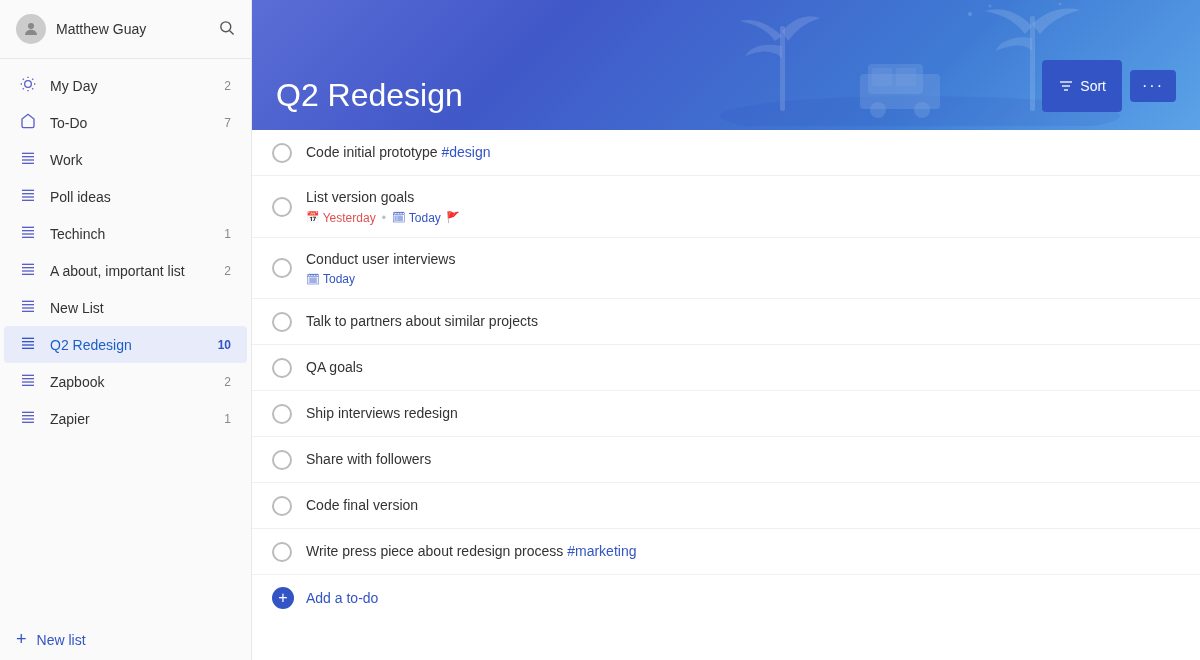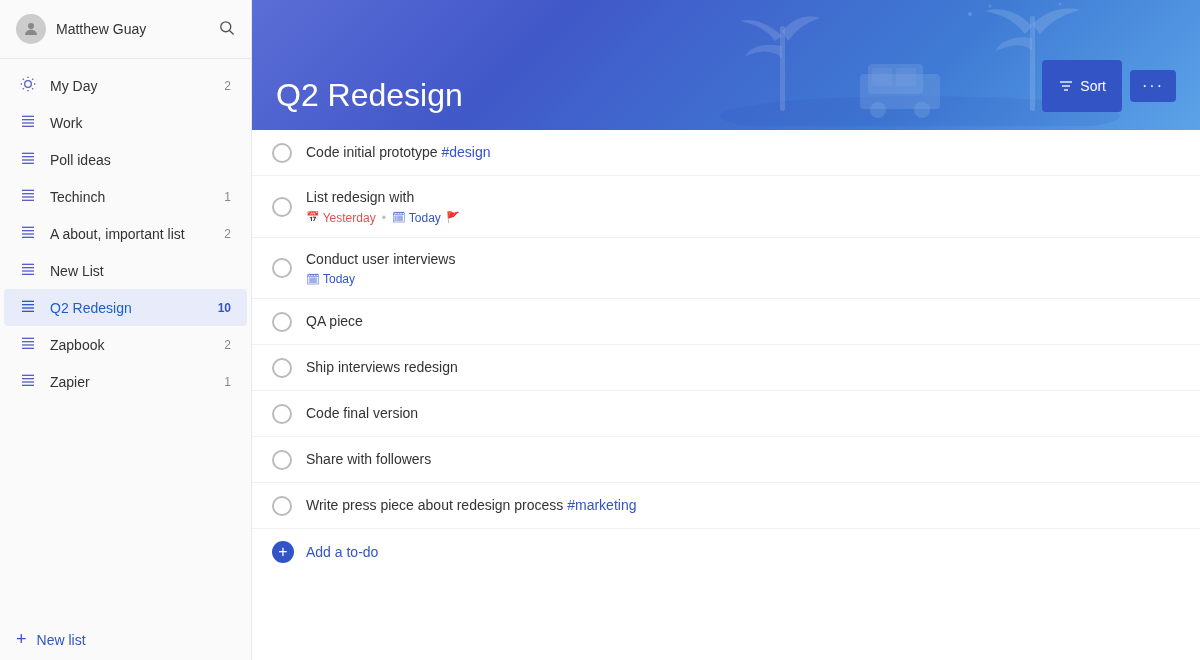--- a/index.html
+++ b/index.html
@@ -234,20 +234,27 @@
             <line x1="12" y1="21" x2="12" y2="23"></line>
             <line x1="4.22" y1="4.22" x2="5.64" y2="5.64"></line>
             <line x1="18.36" y1="18.36" x2="19.78" y2="19.78"></line>
             <line x1="1" y1="12" x2="3" y2="12"></line>
             <line x1="21" y1="12" x2="23" y2="12"></line>
             <line x1="4.22" y1="19.78" x2="5.64" y2="18.36"></line>
             <line x1="18.36" y1="5.64" x2="19.78" y2="4.22"></line>
           </svg></span>
         <span class="sidebar-item-label">My Day</span>
         <span class="sidebar-item-count">2</span>
+      </div>
+      <div class="sidebar-item">
+        <span class="sidebar-item-icon"><svg width="16" height="16" viewBox="0 0 24 24" fill="none" stroke="currentColor" stroke-width="2">
+            <path d="M3 9l9-7 9 7v11a2 2 0 0 1-2 2H5a2 2 0 0 1-2-2z"></path>
+          </svg></span>
+        <span class="sidebar-item-label">To-Do</span>
+        <span class="sidebar-item-count">7</span>
       </div>
       <div class="sidebar-item">
         <span class="sidebar-item-icon"><svg width="16" height="16" viewBox="0 0 24 24" fill="none" stroke="currentColor" stroke-width="2">
             <line x1="3" y1="5" x2="21" y2="5"></line>
             <line x1="3" y1="10" x2="21" y2="10"></line>
             <line x1="3" y1="15" x2="21" y2="15"></line>
             <line x1="3" y1="20" x2="21" y2="20"></line>
           </svg></span>
         <span class="sidebar-item-label">Work</span>
       </div>
@@ -374,60 +381,66 @@
   <div class="task-list" id="task-list">
   <div class="task-item">
         <div class="task-checkbox"></div>
         <div class="task-content">
           <div class="task-title">Code initial prototype <span class="tag">#design</span></div>
         </div>
       </div>
       <div class="task-item">
         <div class="task-checkbox"></div>
         <div class="task-content">
-          <div class="task-title">List redesign with</div>
+          <div class="task-title">List version goals</div>
           <div class="task-meta">
             <span class="task-meta-date-overdue"><span style="font-size:11px">📅</span>Yesterday</span>
             <span class="task-meta-sep">•</span>
             <span class="task-meta-date-today"><span style="font-size:11px">🗓</span>Today</span>
             <span style="font-size: 11px;">🚩</span>
           </div>
         </div>
       </div>
       <div class="task-item">
         <div class="task-checkbox"></div>
         <div class="task-content">
           <div class="task-title">Conduct user interviews</div>
           <div class="task-meta">
             <span class="task-meta-date-today"><span style="font-size:11px">🗓</span>Today</span>
           </div>
         </div>
       </div>
       <div class="task-item">
         <div class="task-checkbox"></div>
         <div class="task-content">
-          <div class="task-title">QA piece</div>
+          <div class="task-title">Talk to partners about similar projects</div>
+        </div>
+      </div>
+      <div class="task-item">
+        <div class="task-checkbox"></div>
+        <div class="task-content">
+          <div class="task-title">QA goals</div>
         </div>
       </div>
       <div class="task-item">
         <div class="task-checkbox"></div>
         <div class="task-content">
           <div class="task-title">Ship interviews redesign</div>
         </div>
       </div>
       <div class="task-item">
         <div class="task-checkbox"></div>
         <div class="task-content">
+          <div class="task-title">Share with followers</div>
+        </div>
+      </div>
+      <div class="task-item">
+        <div class="task-checkbox"></div>
+        <div class="task-content">
           <div class="task-title">Code final version</div>
-        </div>
-      </div>
-      <div class="task-item">
-        <div class="task-checkbox"></div>
-        <div class="task-content">
-          <div class="task-title">Share with followers</div>
         </div>
       </div>
       <div class="task-item">
         <div class="task-checkbox"></div>
         <div class="task-content">
           <div class="task-title">Write press piece about redesign process <span class="tag">#marketing</span></div>
         </div>
       </div>
       <div class="add-todo">
     <div class="add-todo-icon">+</div>

